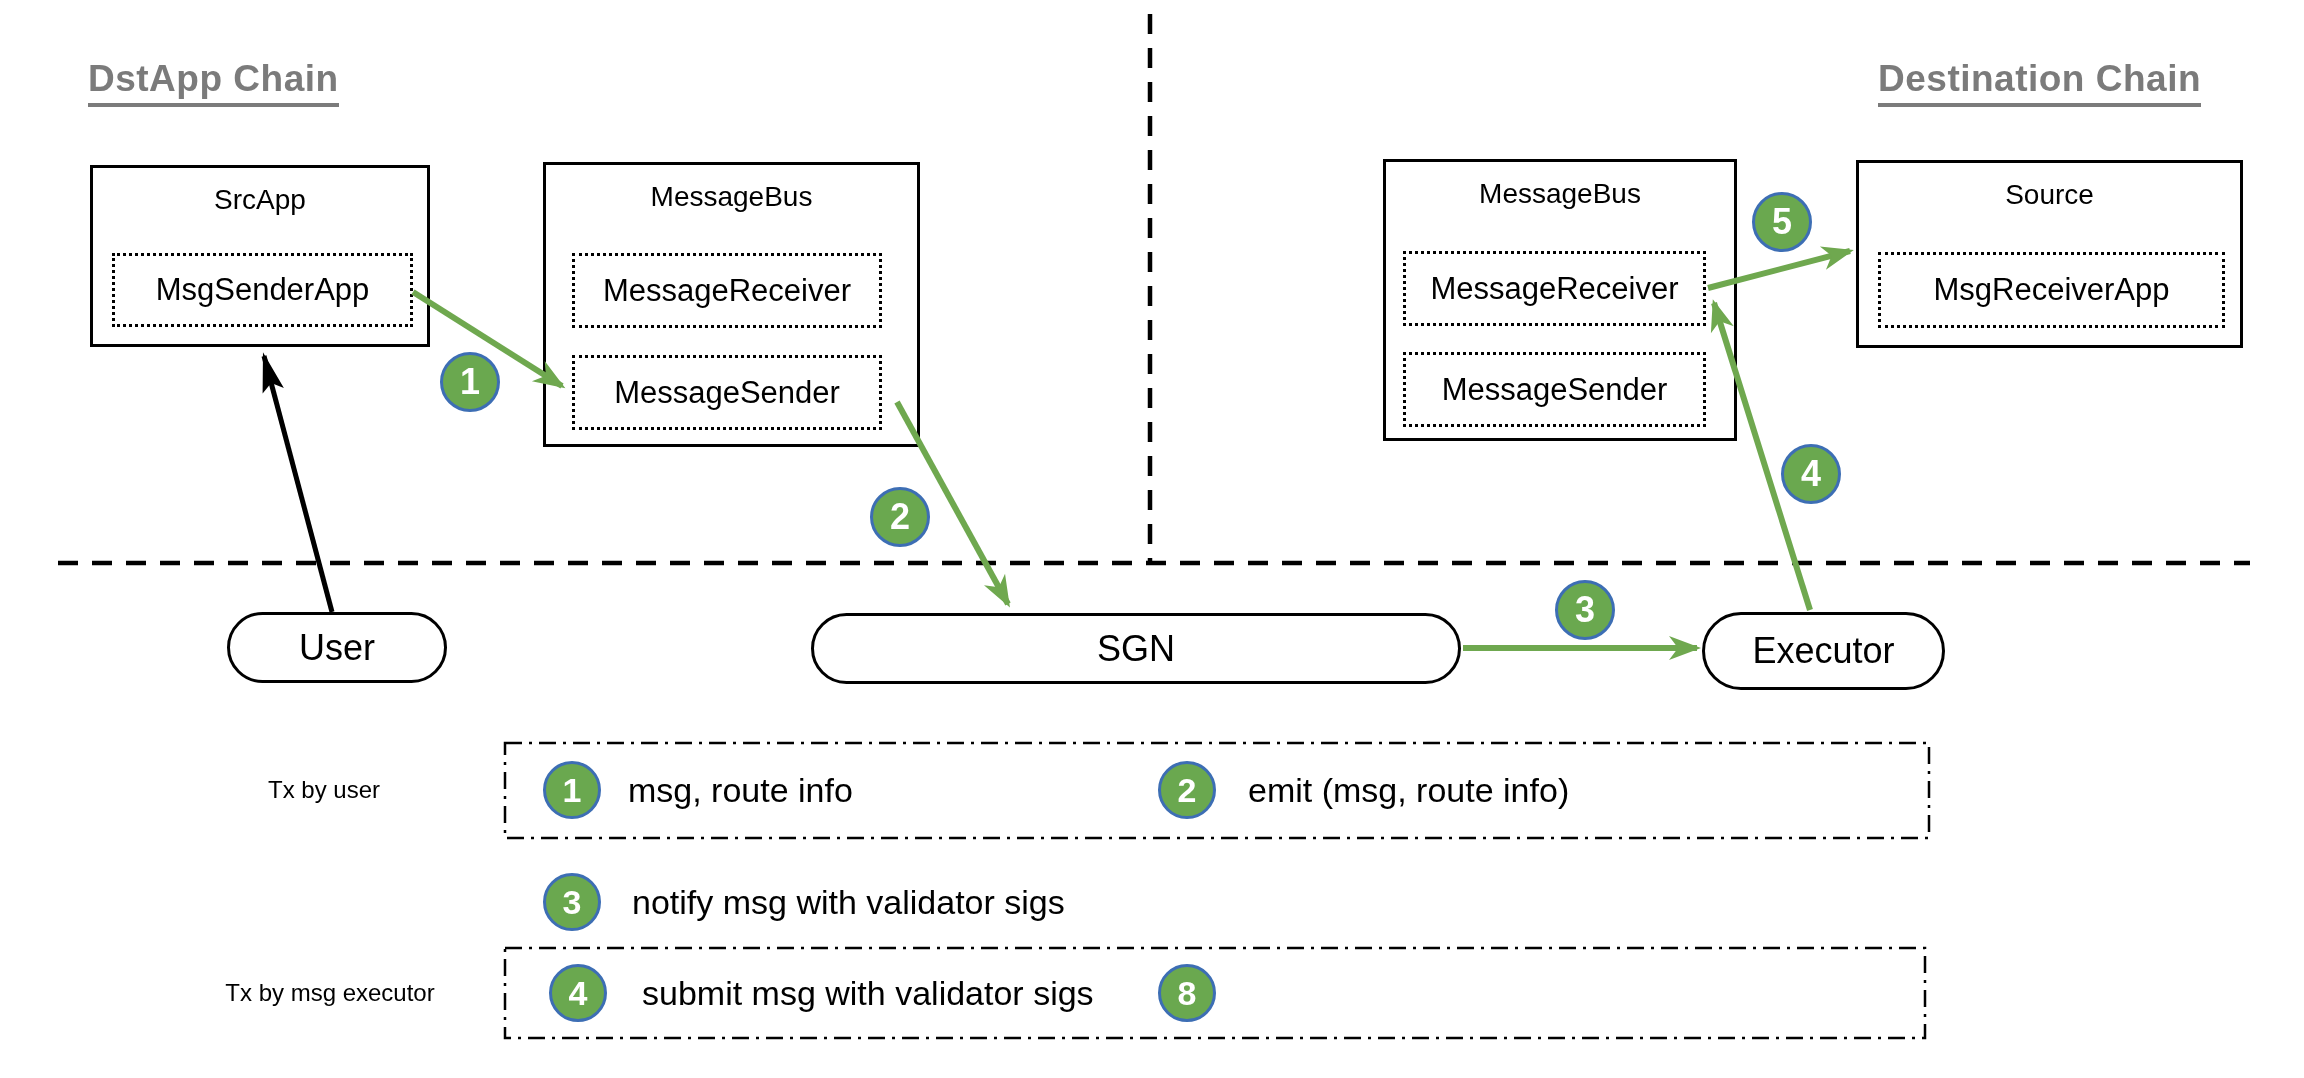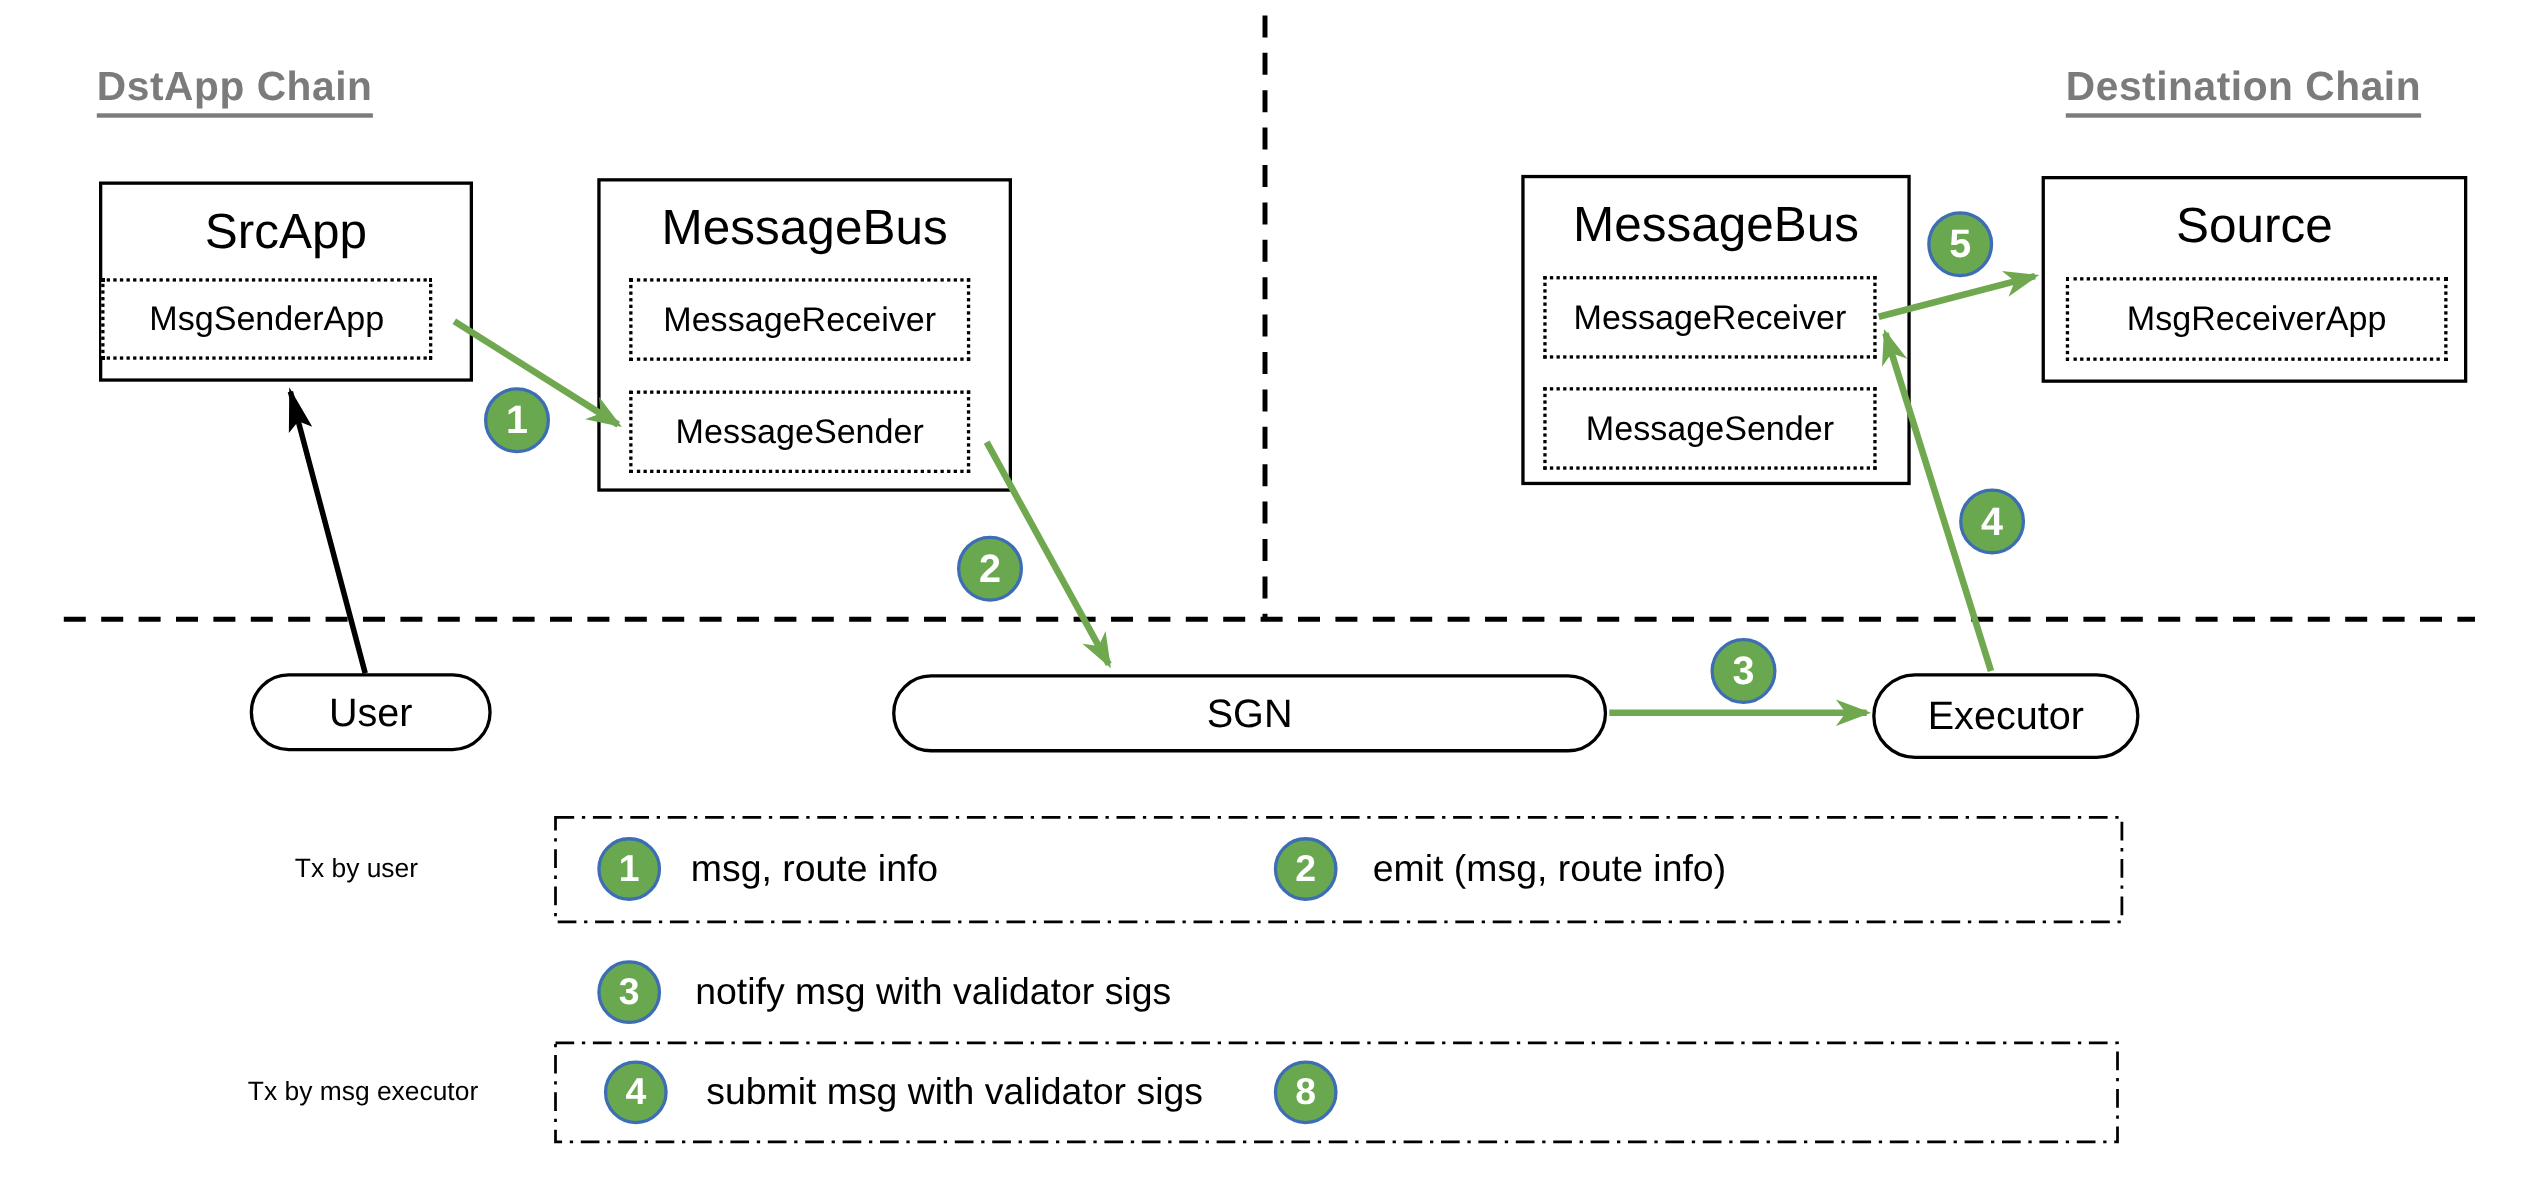--- a/index.html
+++ b/index.html
@@ -25,21 +25,21 @@
 
   .node-box {
     position: absolute;
     background: #fff;
     border: 3px solid #000;
     z-index: 2;
   }
   .node-title {
     width: 100%;
     text-align: center;
-    font-size: 45px;
+    font-size: 28px;
     margin-top: 16px;
   }
   .dotted-box {
     position: absolute;
     background: #fff;
     border: 3px dotted #000;
     display: flex;
     align-items: center;
     justify-content: center;
     font-size: 31px;
@@ -105,21 +105,21 @@
 <body>
 
 <div id="canvas">
 
   <div class="chain-heading" style="left:88px; top:58px;">DstApp Chain</div>
   <div class="chain-heading" style="left:1878px; top:58px;">Destination Chain</div>
 
   <div class="node-box" style="left:90px; top:165px; width:340px; height:182px;">
     <div class="node-title">SrcApp</div>
   </div>
-  <div class="dotted-box" style="left:92px; top:253px; width:301px; height:74px;">MsgSenderApp</div>
+  <div class="dotted-box" style="left:112px; top:253px; width:301px; height:74px;">MsgSenderApp</div>
 
   <div class="node-box" style="left:543px; top:162px; width:377px; height:285px;">
     <div class="node-title">MessageBus</div>
   </div>
   <div class="dotted-box" style="left:572px; top:253px; width:310px; height:75px;">MessageReceiver</div>
   <div class="dotted-box" style="left:572px; top:355px; width:310px; height:75px;">MessageSender</div>
 
   <div class="node-box" style="left:1383px; top:159px; width:354px; height:282px;">
     <div class="node-title">MessageBus</div>
   </div>

